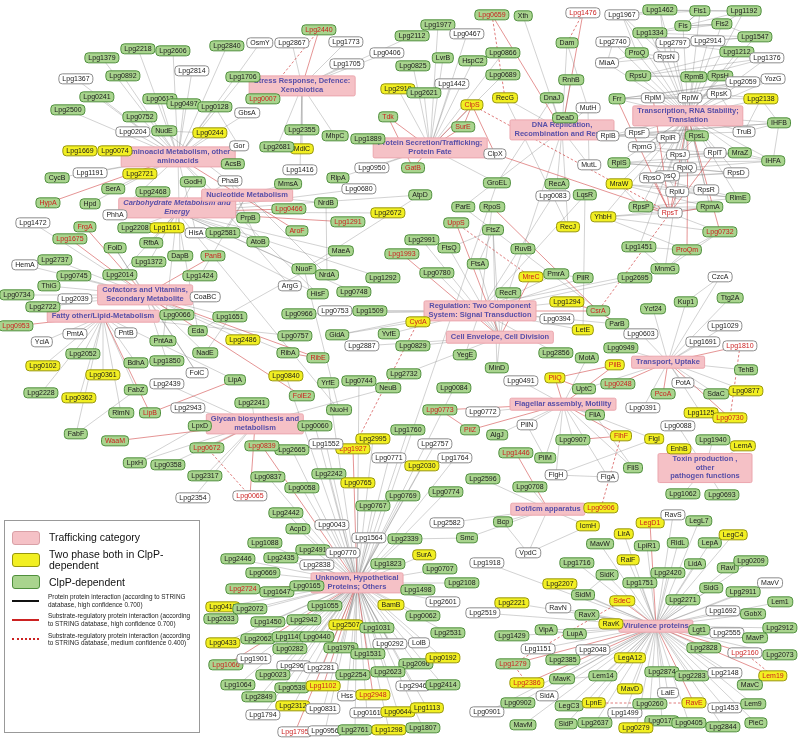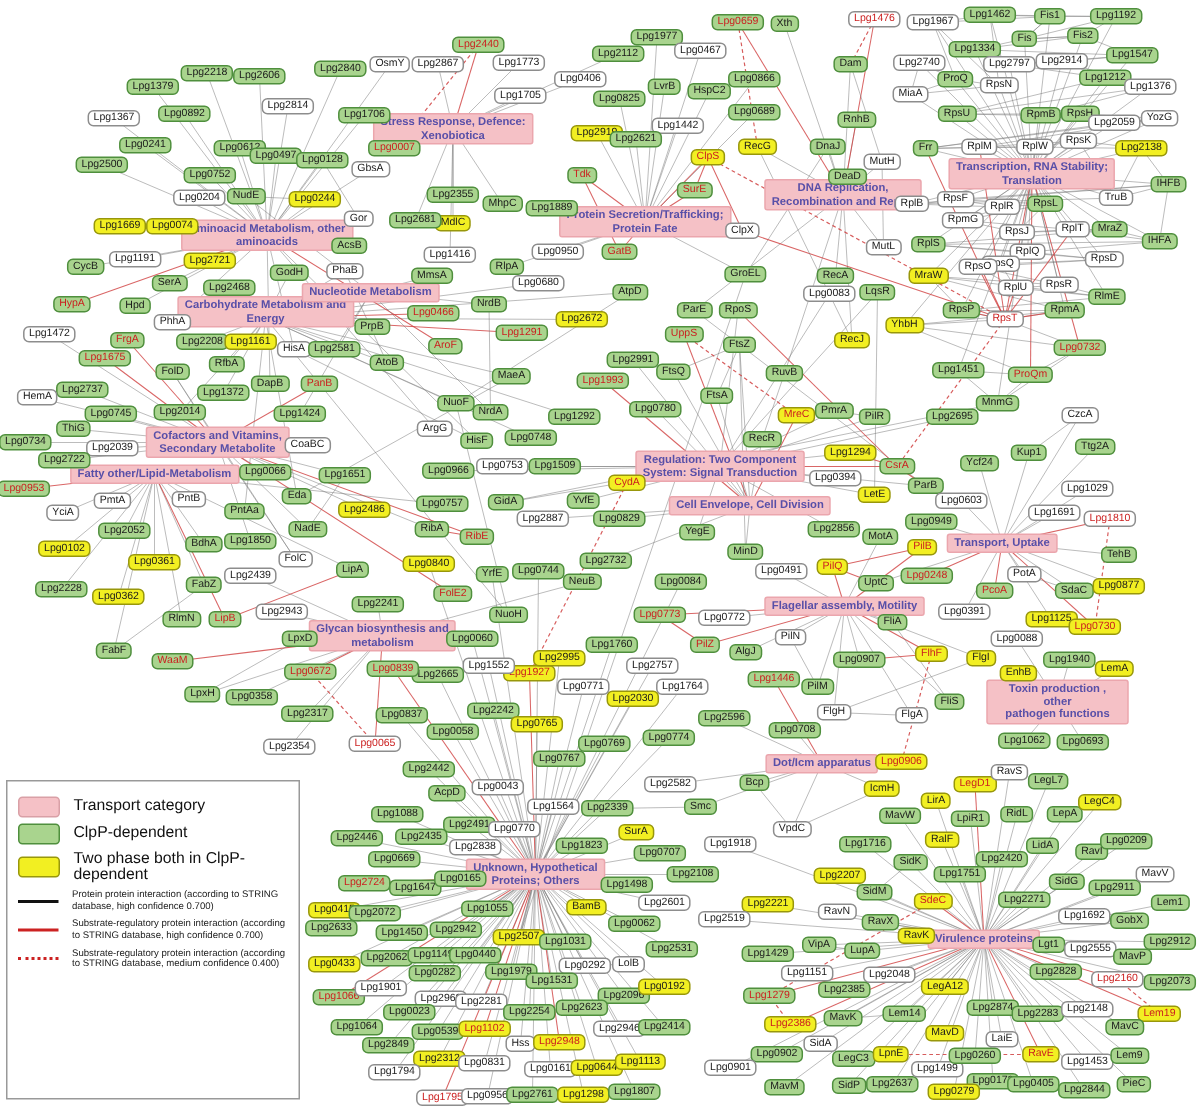--- a/index.html
+++ b/index.html
@@ -690,21 +690,21 @@
       <div class="cat" style="left: 302px; top: 86px;">Stress Response, Defence:
 Xenobiotica</div>
       <div class="cat" style="left: 178px; top: 157px;">Aminoacid Metabolism, other
 aminoacids</div>
       <div class="cat" style="left: 430px; top: 148px;">Protein Secretion/Trafficking;
 Protein Fate</div>
       <div class="cat" style="left: 562px; top: 130px;">DNA Replication,
 Recombination and Repair</div>
       <div class="cat" style="left: 688px; top: 116px;">Transcription, RNA Stability;
 Translation</div>
-      <div class="cat" style="left: 177px; top: 208px;">Carbohydrate Metabolism and
+      <div class="cat" style="left: 177px; top: 208px; font-style: italic;">Carbohydrate Metabolism and
 Energy</div>
       <div class="cat" style="left: 247px; top: 195px;">Nucleotide Metabolism</div>
       <div class="cat" style="left: 145px; top: 295px;">Cofactors and Vitamins,
 Secondary Metabolite</div>
       <div class="cat" style="left: 103px; top: 316px;">Fatty other/Lipid-Metabolism</div>
       <div class="cat" style="left: 255px; top: 424px;">Glycan biosynthesis and
 metabolism</div>
       <div class="cat" style="left: 480px; top: 311px;">Regulation: Two Component
 System: Signal Transduction</div>
       <div class="cat" style="left: 500px; top: 337px;">Cell Envelope, Cell Division</div>
@@ -1175,29 +1175,29 @@
       <div class="node w rf" style="left: 295px; top: 732px;">Lpg1795</div>
       <div class="node w" style="left: 325px; top: 731px;">Lpg0956</div>
       <div class="node g" style="left: 355px; top: 730px;">Lpg2761</div>
       <div class="node y" style="left: 389px; top: 730px;">Lpg1298</div>
       <div class="node g" style="left: 423px; top: 728px;">Lpg1807</div>
     </div>
 
   <div id="legend">
     <div class="li">
       <span class="sw p"></span>
-      <span class="lab">Transport category</span>
+      <span class="lab">Trafficking category</span>
+    </div>
+    <div class="li">
+      <span class="sw y"></span>
+      <span class="lab" style="max-width:130px">Two phase both in ClpP-dependent</span>
     </div>
     <div class="li">
       <span class="sw g"></span>
       <span class="lab">ClpP-dependent</span>
-    </div>
-    <div class="li">
-      <span class="sw y"></span>
-      <span class="lab" style="max-width:130px">Two phase both in ClpP-dependent</span>
     </div>
     <div class="li">
       <span class="ln"></span>
       <span class="small">Protein protein interaction (according to STRING database, high confidence 0.700)</span>
     </div>
     <div class="li">
       <span class="ln r"></span>
       <span class="small">Substrate-regulatory protein interaction (according to STRING database, high confidence 0.700)</span>
     </div>
     <div class="li">

